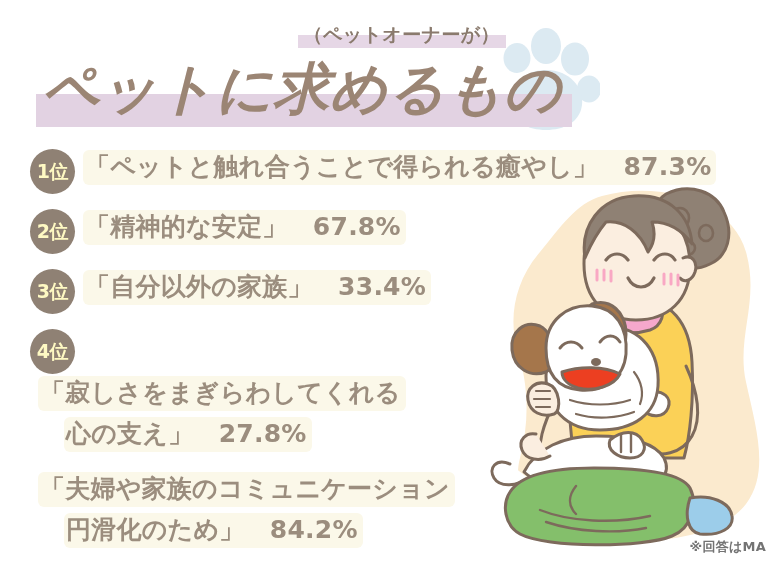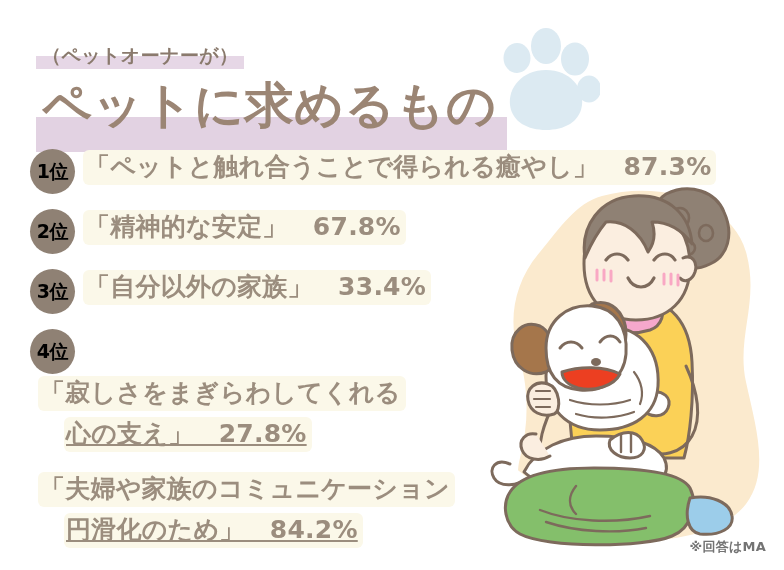--- a/index.html
+++ b/index.html
@@ -40,22 +40,23 @@
     top: 186px;
     width: 300px;
     height: 384px;
     pointer-events: none;
   }
 
   
   .header {
     position: absolute;
     left: 36px;
-    top: 42px;
+    top: 21px;
     width: 470px;
+    text-align: right;
   }
   .subtitle-row {
     display: block;
     line-height: 0;
   }
   .subtitle {
     display: inline-block;
     font-size: 19px;
     font-weight: bold;
     color: #8a7a6d;
@@ -69,32 +70,33 @@
                 #e6d7e6 100%);
     white-space: nowrap;
   }
   .title-row {
     display: block;
     margin-top: 7px;
     line-height: 0;
   }
   .title {
     display: inline-block;
-    font-size: 49px;
+    font-size: 56px;
     font-weight: bold;
     color: #9b8574;
     letter-spacing: 0.01em;
     line-height: 1.22;
-    padding: 0 10px 16px 6px;
+    padding: 0 10px 4px 6px;
     background: linear-gradient(to bottom,
                 rgba(255,255,255,0) 0%,
                 rgba(255,255,255,0) 54%,
                 #e2d2e2 54%,
                 #e2d2e2 100%);
     white-space: nowrap;
+    font-style: italic;
   }
 
   
   .rank-list {
     position: absolute;
     left: 30px;
     top: 148px;
     width: 700px;
   }
   .rank-row {
@@ -105,21 +107,21 @@
   .rank-row.two-line {
     margin-bottom: 18px;
     flex-direction: column;
   }
   .rank-badge {
     flex: 0 0 auto;
     width: 45px;
     height: 45px;
     border-radius: 50%;
     background: #8f8174;
-    color: #000000;
+    color: #fef9c3;
     font-size: 19px;
     font-weight: bold;
     display: flex;
     align-items: center;
     justify-content: center;
     letter-spacing: -0.02em;
     margin-top: 1px;
   }
   .rank-text {
     flex: 1 1 auto;
@@ -139,21 +141,20 @@
     color: #9b8d7e;
     letter-spacing: 0.01em;
     line-height: 1.36;
     padding: 0 5px 1px 2px;
     background: #fbf8e9;
     white-space: pre;
     border-radius: 6px;
   }
   .rank-line.indent > span {
     margin-left: 26px;
-    text-decoration: underline;
   }
 
   
   .footnote {
     position: absolute;
     right: 18px;
     bottom: 14px;
     font-size: 13px;
     font-weight: bold;
     color: #737373;

